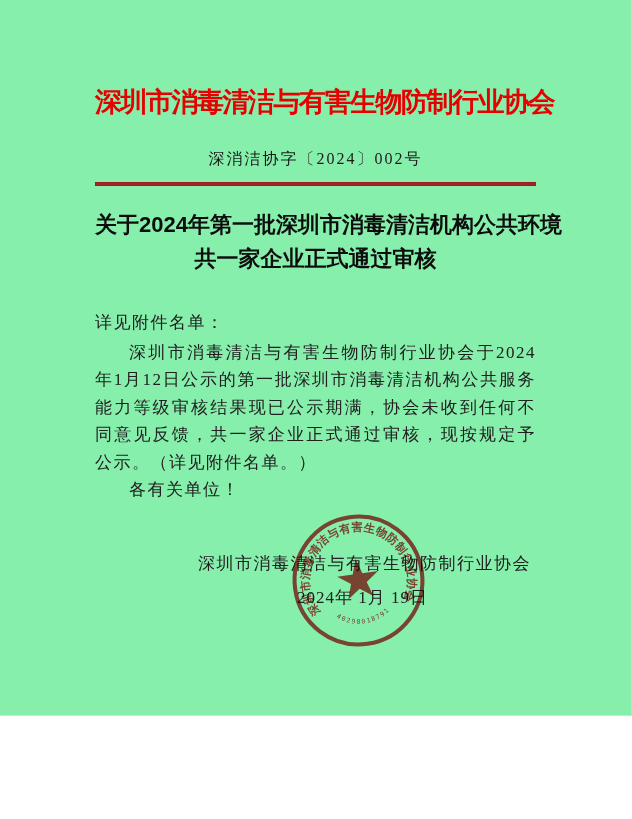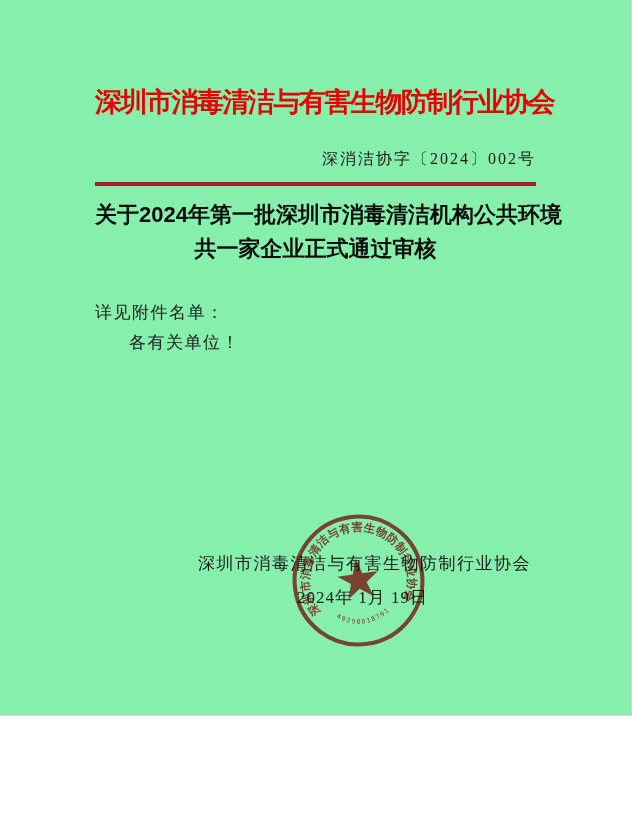--- a/index.html
+++ b/index.html
@@ -26,33 +26,33 @@
     text-align:center;
     font-family:"Liberation Sans","DejaVu Sans",sans-serif;
     font-weight:bold;
     font-size:27px;
     letter-spacing:-1.5px;
     color:var(--title-red);
     white-space:nowrap;
   }
   .doc-number{
     margin-top:29px;
-    text-align:right;
+    text-align:center;
     font-size:16px;
     letter-spacing:2px;
     color:#1a1a1a;
   }
   .red-rule{
     margin-top:12px;
     height:4px;
     background:var(--rule-red);
     box-shadow:0 0 0 0.5px #8c181c inset;
   }
   .doc-heading{
-    margin-top:12px;
+    margin-top:22px;
     text-align:center;
     font-family:"Liberation Sans","DejaVu Sans",sans-serif;
     font-weight:bold;
     font-size:22px;
     line-height:34px;
     color:#0d0d0d;
   }
   .doc-heading div{white-space:nowrap;}
   .body-text{
     margin-top:33px;
@@ -119,20 +119,21 @@
 
     <div class="red-rule"></div>
 
     <h2 class="doc-heading">
       <div>关于2024年第一批深圳市消毒清洁机构公共环境</div>
       <div>共一家企业正式通过审核</div>
     </h2>
 
     <div class="body-text">
       <div class="salutation">详见附件名单：</div>
+      <div class="paragraph">深圳市消毒清洁与有害生物防制行业协会于2024年1月12日公示的第一批深圳市消毒清洁机构公共服务能力等级审核结果现已公示期满，协会未收到任何不同意见反馈，共一家企业正式通过审核，现按规定予公示。（详见附件名单。）</div>
       <div class="closing">各有关单位！</div>
     </div>
   </div>
 
   <div class="sig-org">深圳市消毒清洁与有害生物防制行业协会</div>
 
   <div class="sig-date">2024年 1月 19日</div>
 
   <svg class="seal" viewBox="0 0 150 150" aria-hidden="true">
     <defs>

